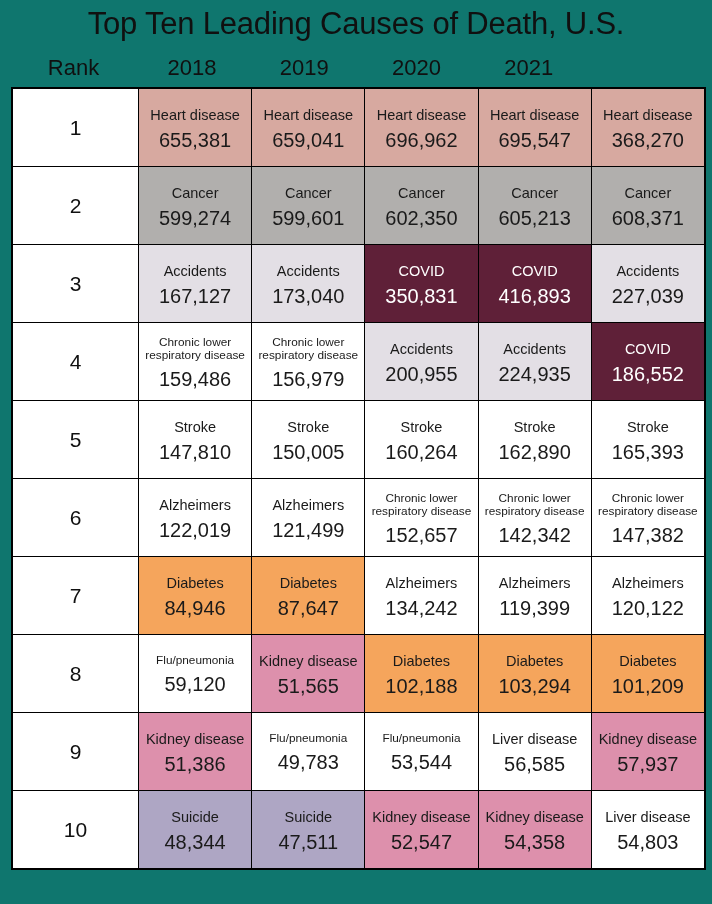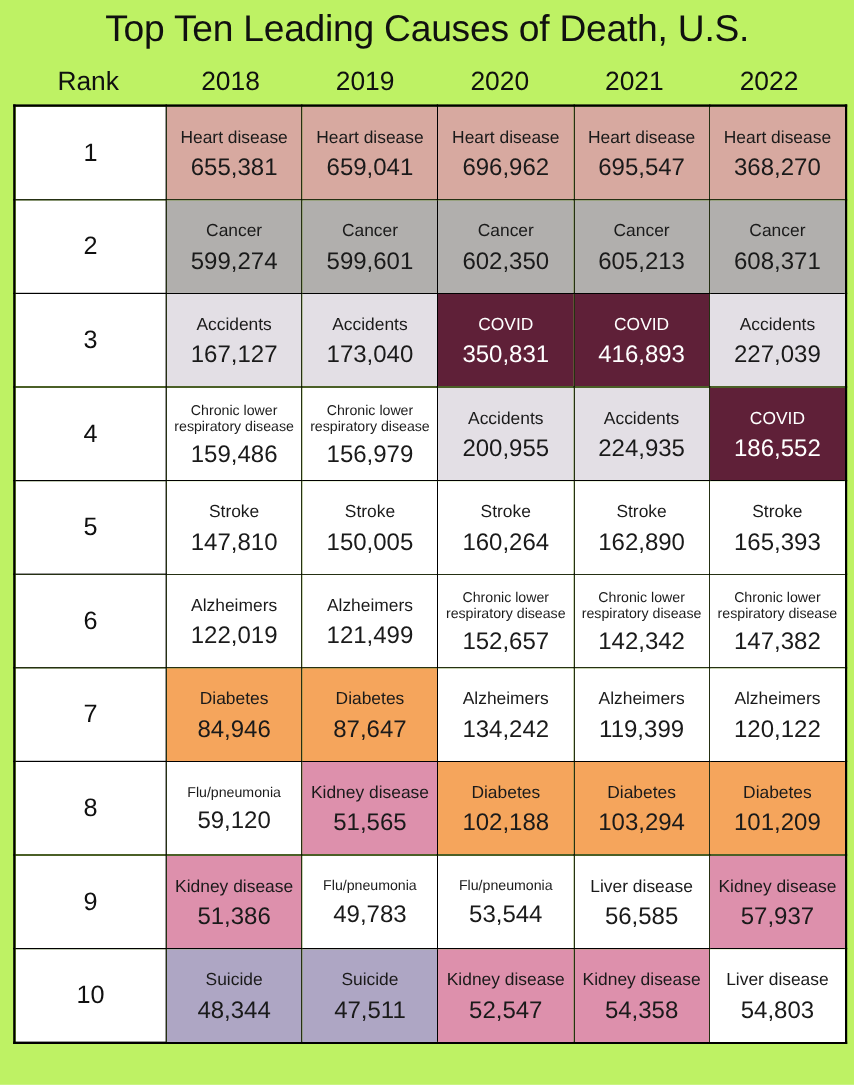--- a/index.html
+++ b/index.html
@@ -14,21 +14,21 @@
     font-family: "Liberation Sans", sans-serif;
     color: #1a1a1a;
     overflow: hidden;
     position: relative;
   }
 
   #page {
     position: relative;
     width: 712px;
     height: 904px;
-    background: #bef264;
+    background: #0f766e;
     box-sizing: border-box;
   }
 
   
   .title {
     position: absolute;
     left: 0;
     top: 6px;
     width: 712px;
     text-align: center;
@@ -140,21 +140,20 @@
 <div id="page">
 
   <div class="title">Top Ten Leading Causes of Death, U.S.</div>
 
   <div class="col-headers">
     <div class="hdr hdr-rank">Rank</div>
     <div class="hdr hdr-year">2018</div>
     <div class="hdr hdr-year">2019</div>
     <div class="hdr hdr-year">2020</div>
     <div class="hdr hdr-year">2021</div>
-    <div class="hdr hdr-year">2022</div>
   </div>
 
   <table class="grid">
     <tbody id="grid-body">
         <tr>
           <td class="cell-rank">1</td>
           <td class="cell-data" style="background: rgb(215, 169, 160);">
             <div class="cell-inner">
               <div class="cause">Heart disease</div>
               <div class="count">655,381</div>

